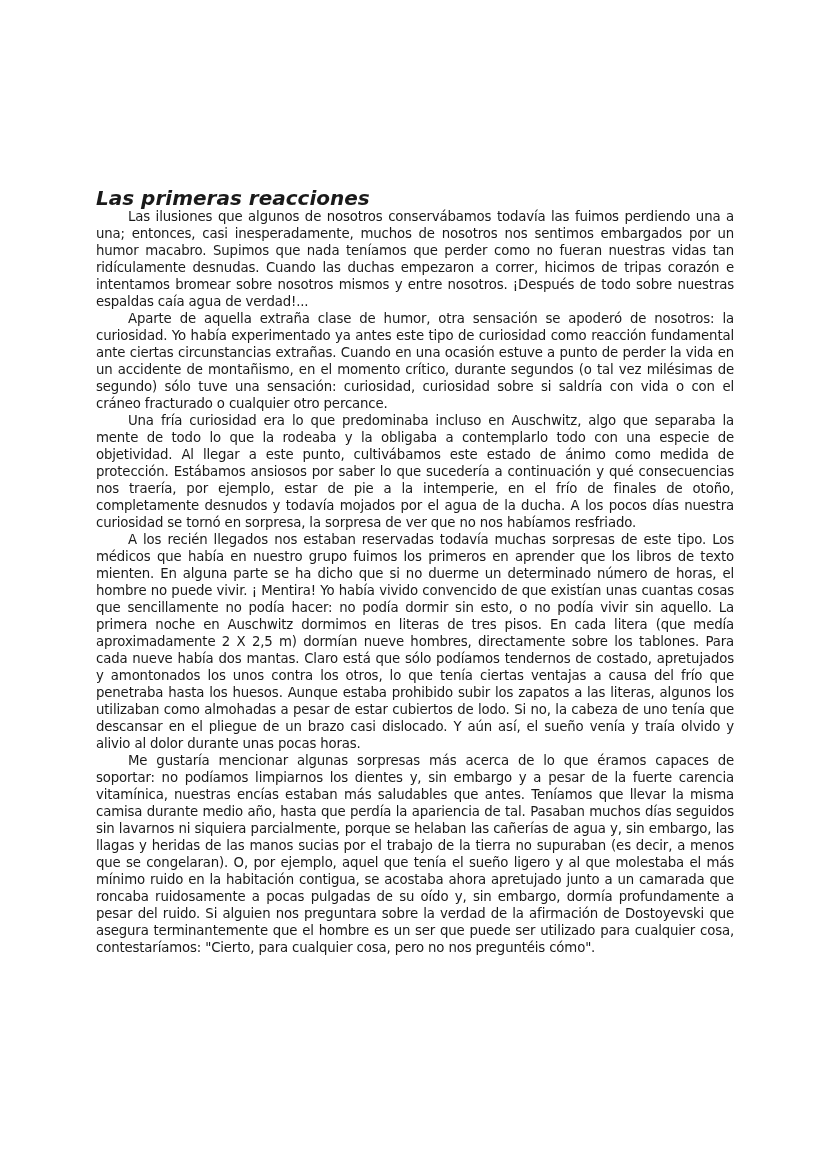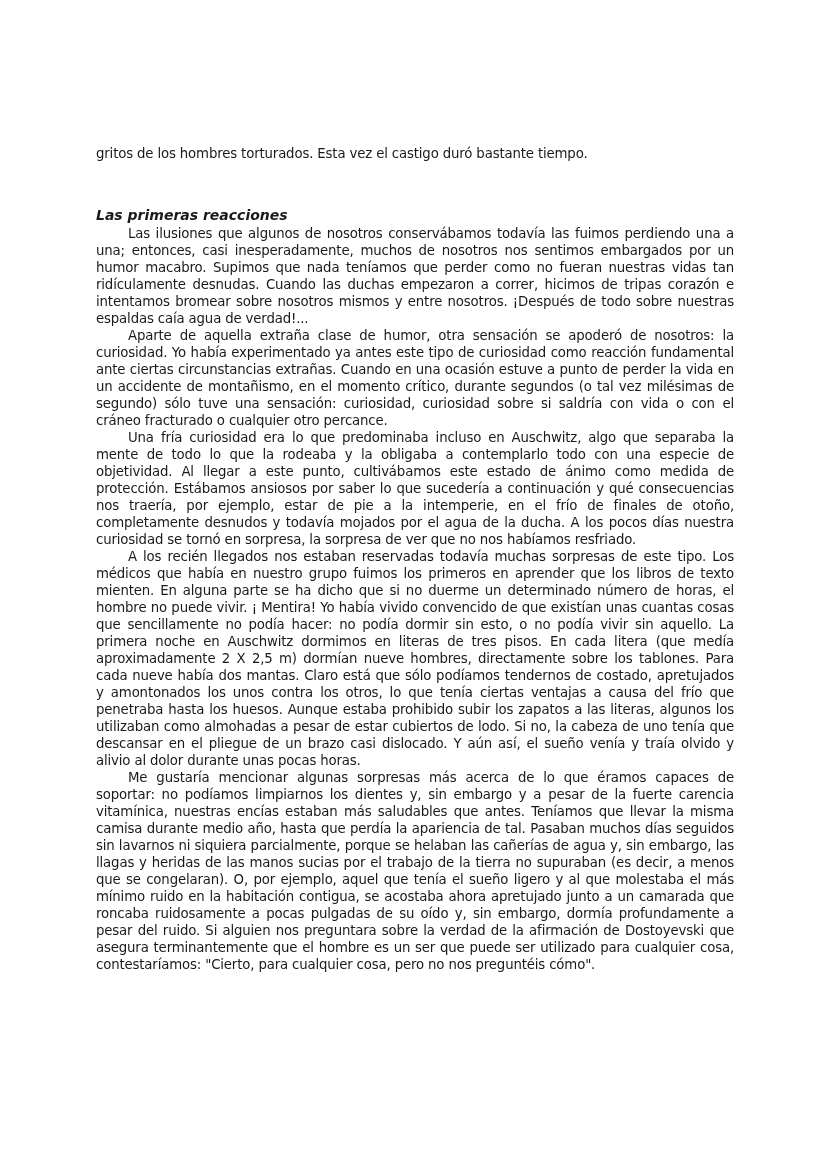--- a/index.html
+++ b/index.html
@@ -22,38 +22,37 @@
       font-family: "DejaVu Sans", sans-serif;
       font-size: 13.3px;
       line-height: 17px;
       letter-spacing: -0.15px;
     }
     .lead {
       margin: 0;
     }
     .section-title {
       font-style: italic;
-      font-size: 14px;
+      font-size: 20px;
       margin: 43px 0 0 0;
       line-height: 20px;
       letter-spacing: 0;
     }
     .paragraphs {
     }
     .paragraphs p {
       margin: 0;
       text-indent: 32px;
       text-align: justify;
     }
   </style>
 </head>
 <body>
 
 <div class="page">
-  <p class="lead">gritos de los hombres torturados. Esta vez el castigo duró bastante tiempo.</p>
   <h2 class="section-title">Las primeras reacciones</h2>
   <div class="paragraphs">
     <p>Las ilusiones que algunos de nosotros conservábamos todavía las fuimos perdiendo una a una; entonces, casi inesperadamente, muchos de nosotros nos sentimos embargados por un humor macabro. Supimos que nada teníamos que perder como no fueran nuestras vidas tan ridículamente desnudas. Cuando las duchas empezaron a correr, hicimos de tripas corazón e intentamos bromear sobre nosotros mismos y entre nosotros. ¡Después de todo sobre nuestras espaldas caía agua de verdad!...</p>
     <p>Aparte de aquella extraña clase de humor, otra sensación se apoderó de nosotros: la curiosidad. Yo había experimentado ya antes este tipo de curiosidad como reacción fundamental ante ciertas circunstancias extrañas. Cuando en una ocasión estuve a punto de perder la vida en un accidente de montañismo, en el momento crítico, durante segundos (o tal vez milésimas de segundo) sólo tuve una sensación: curiosidad, curiosidad sobre si saldría con vida o con el cráneo fracturado o cualquier otro percance.</p>
     <p>Una fría curiosidad era lo que predominaba incluso en Auschwitz, algo que separaba la mente de todo lo que la rodeaba y la obligaba a contemplarlo todo con una especie de objetividad. Al llegar a este punto, cultivábamos este estado de ánimo como medida de protección. Estábamos ansiosos por saber lo que sucedería a continuación y qué consecuencias nos traería, por ejemplo, estar de pie a la intemperie, en el frío de finales de otoño, completamente desnudos y todavía mojados por el agua de la ducha. A los pocos días nuestra curiosidad se tornó en sorpresa, la sorpresa de ver que no nos habíamos resfriado.</p>
     <p>A los recién llegados nos estaban reservadas todavía muchas sorpresas de este tipo. Los médicos que había en nuestro grupo fuimos los primeros en aprender que los libros de texto mienten. En alguna parte se ha dicho que si no duerme un determinado número de horas, el hombre no puede vivir. ¡ Mentira! Yo había vivido convencido de que existían unas cuantas cosas que sencillamente no podía hacer: no podía dormir sin esto, o no podía vivir sin aquello. La primera noche en Auschwitz dormimos en literas de tres pisos. En cada litera (que medía aproximadamente 2 X 2,5 m) dormían nueve hombres, directamente sobre los tablones. Para cada nueve había dos mantas. Claro está que sólo podíamos tendernos de costado, apretujados y amontonados los unos contra los otros, lo que tenía ciertas ventajas a causa del frío que penetraba hasta los huesos. Aunque estaba prohibido subir los zapatos a las literas, algunos los utilizaban como almohadas a pesar de estar cubiertos de lodo. Si no, la cabeza de uno tenía que descansar en el pliegue de un brazo casi dislocado. Y aún así, el sueño venía y traía olvido y alivio al dolor durante unas pocas horas.</p>
     <p>Me gustaría mencionar algunas sorpresas más acerca de lo que éramos capaces de soportar: no podíamos limpiarnos los dientes y, sin embargo y a pesar de la fuerte carencia vitamínica, nuestras encías estaban más saludables que antes. Teníamos que llevar la misma camisa durante medio año, hasta que perdía la apariencia de tal. Pasaban muchos días seguidos sin lavarnos ni siquiera parcialmente, porque se helaban las cañerías de agua y, sin embargo, las llagas y heridas de las manos sucias por el trabajo de la tierra no supuraban (es decir, a menos que se congelaran). O, por ejemplo, aquel que tenía el sueño ligero y al que molestaba el más mínimo ruido en la habitación contigua, se acostaba ahora apretujado junto a un camarada que roncaba ruidosamente a pocas pulgadas de su oído y, sin embargo, dormía profundamente a pesar del ruido. Si alguien nos preguntara sobre la verdad de la afirmación de Dostoyevski que asegura terminantemente que el hombre es un ser que puede ser utilizado para cualquier cosa, contestaríamos: "Cierto, para cualquier cosa, pero no nos preguntéis cómo".</p>
   </div>
 </div>
 

